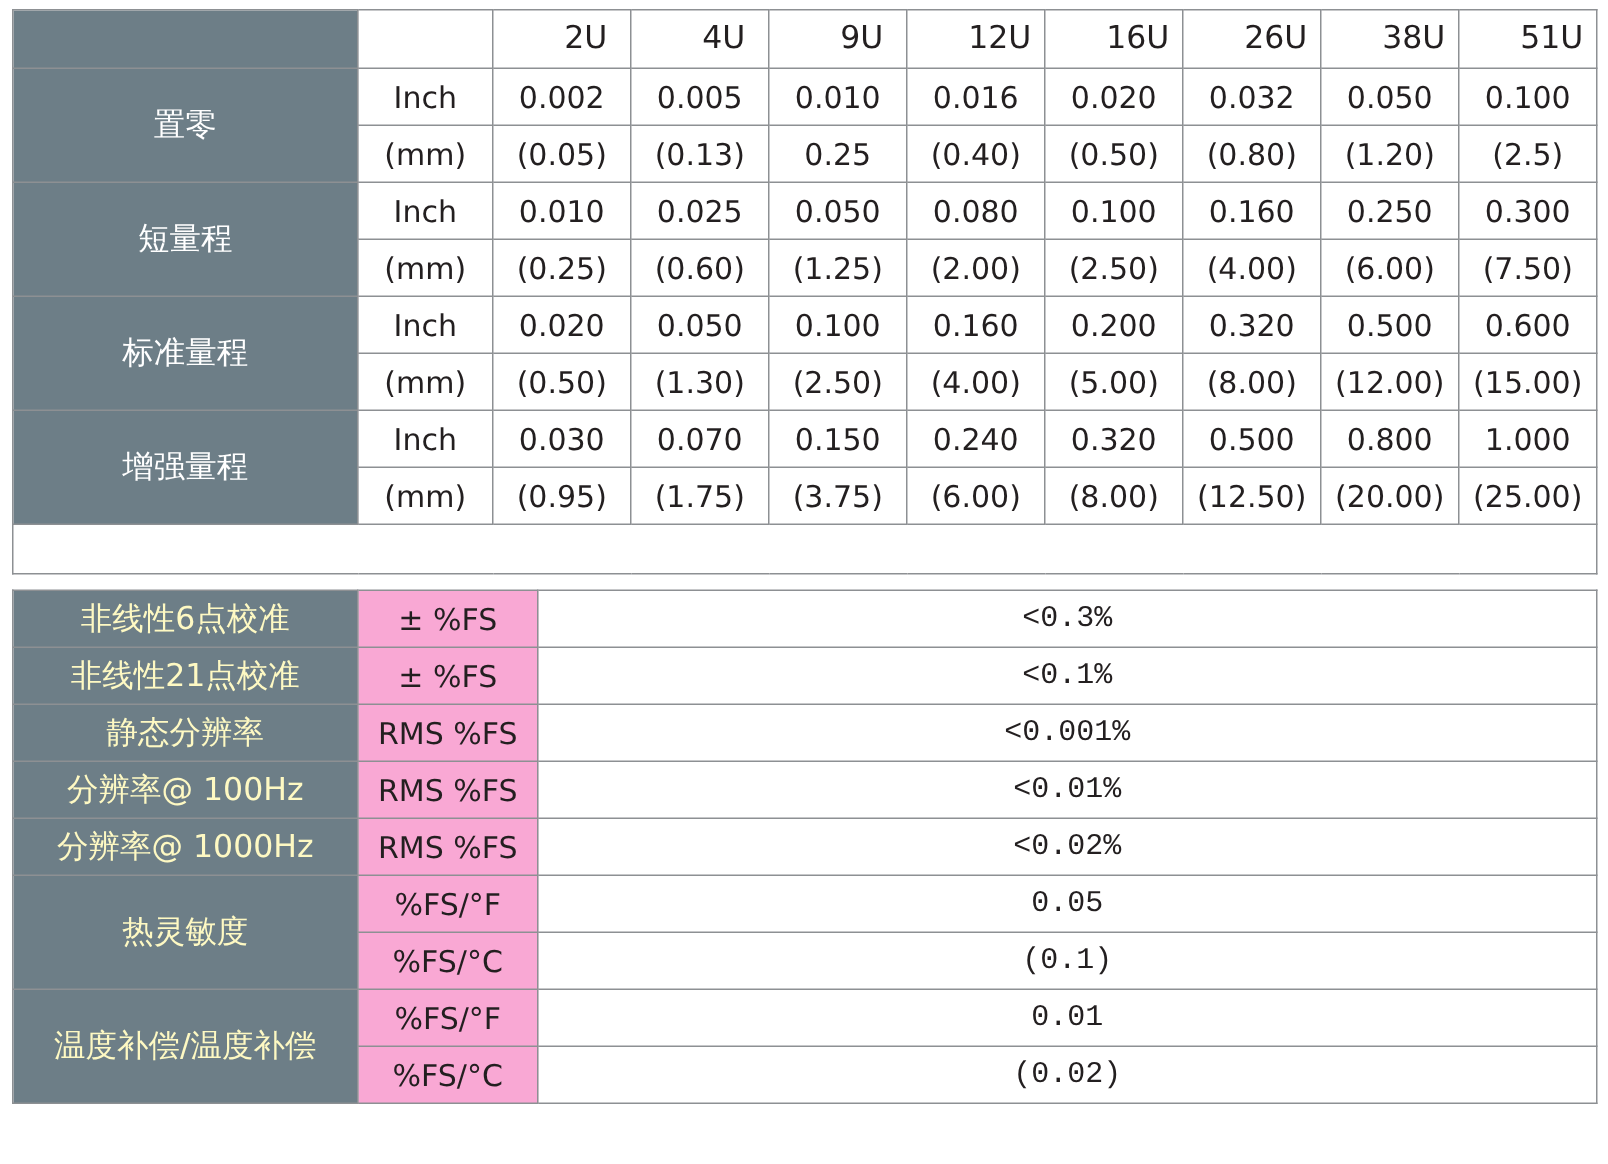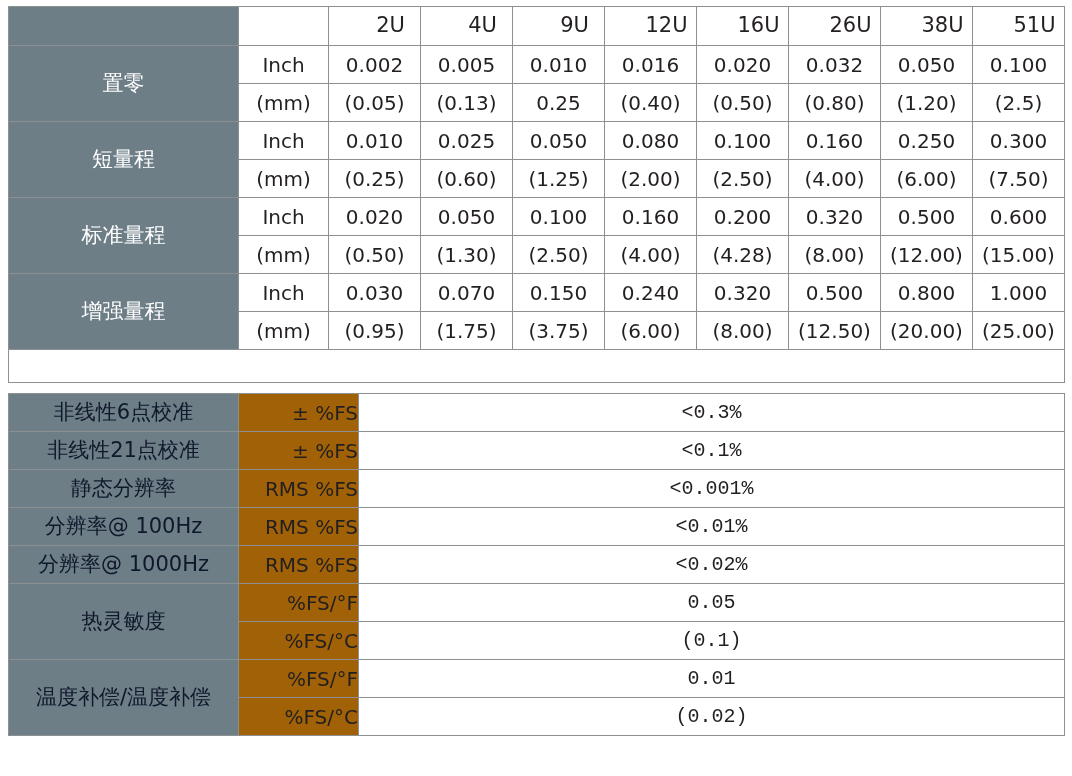--- a/index.html
+++ b/index.html
@@ -70,27 +70,26 @@
     background: #ffffff;
     height: 32px;
   }
   .gap {
     height: 10px;
     width: 100%;
   }
   table.bottom { margin-top: 0; }
   .b-label {
     background: #6d7e87;
-    color: #0f172a;
+    color: #fef9c3;
     font-size: 21px;
   }
   .b-unit {
-    background: #a16207;
-    font-size: 20px;
-    text-align: right;
+    background: #f9a8d4;
+    font-size: 20px;
   }
   .b-val {
     background: #ffffff;
     font-size: 20px;
     font-family: Liberation Mono, monospace;
   }
 </style>
 </head>
 <body>
 
@@ -182,21 +181,21 @@
         <td class="val">0.320</td>
         <td class="val">0.500</td>
         <td class="val">0.600</td>
       </tr>
       <tr class="row-h">
         <td class="unit-cell">(mm)</td>
         <td class="val">(0.50)</td>
         <td class="val">(1.30)</td>
         <td class="val">(2.50)</td>
         <td class="val">(4.00)</td>
-        <td class="val">(4.28)</td>
+        <td class="val">(5.00)</td>
         <td class="val">(8.00)</td>
         <td class="val">(12.00)</td>
         <td class="val">(15.00)</td>
       </tr>
 
       <tr class="row-h">
         <td class="hdr-label" rowspan="2">增强量程</td>
         <td class="unit-cell">Inch</td>
         <td class="val">0.030</td>
         <td class="val">0.070</td>

